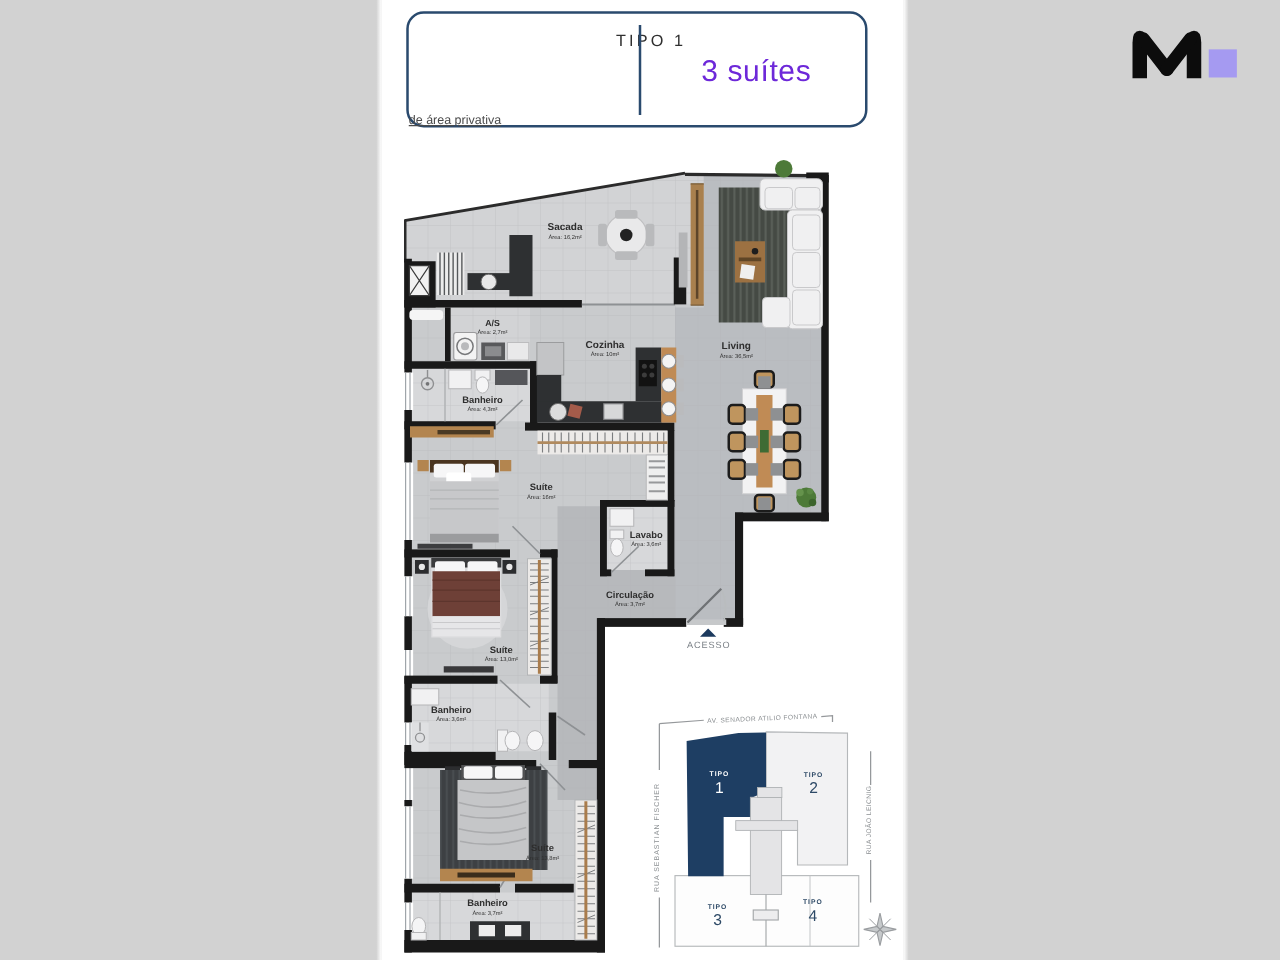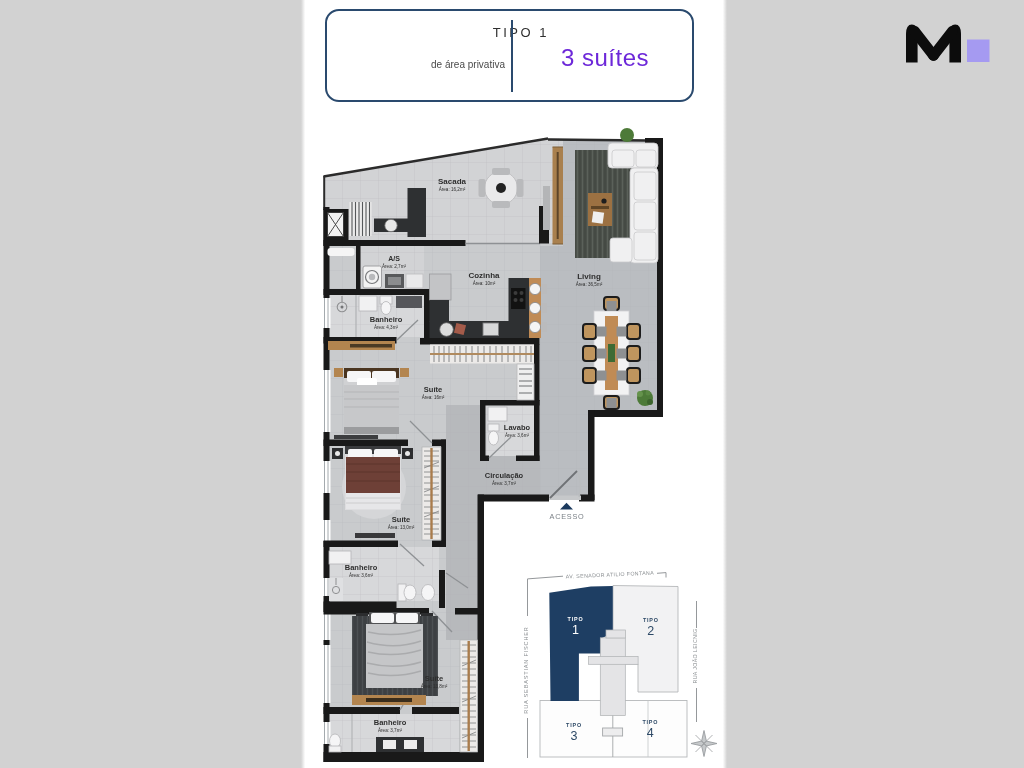--- a/index.html
+++ b/index.html
@@ -5,21 +5,21 @@
   html,body{margin:0;padding:0;}
   body{width:1024px;height:768px;overflow:hidden;background:#d2d2d2;font-family:"Liberation Sans",sans-serif;}
   .page{position:relative;width:1024px;height:768px;}
   .white{position:absolute;left:305px;top:0;width:418px;height:768px;background:#ffffff;}
   .fadeL{position:absolute;left:301px;top:0;width:4px;height:768px;background:linear-gradient(90deg,#d2d2d2,#fdfdfd);}
   .fadeR{position:absolute;left:723px;top:0;width:4px;height:768px;background:linear-gradient(90deg,#fdfdfd,#d2d2d2);}
   .hdr{position:absolute;left:325px;top:9px;width:369px;height:93px;background:#fff;border:2px solid #2a4a6e;border-radius:14px;box-sizing:border-box;}
   .hdr .div{position:absolute;left:184px;top:9px;width:1.8px;height:72px;background:#2a4a6e;}
   .t1{position:absolute;left:0;top:14px;width:178px;text-align:right;font-size:13px;letter-spacing:2.5px;color:#2f2f2f;margin-left:44px;}
   .t2{position:absolute;left:0;top:33px;width:178px;text-align:center;font-size:24px;color:#333;letter-spacing:0.5px;}
-  .t3{position:absolute;left:0;top:48px;width:178px;text-align:right;font-size:10px;color:#4a4a4a;}
+  .t3{position:absolute;left:0;top:80px;width:178px;text-align:left;font-size:10px;color:#4a4a4a;text-decoration:underline;}
   .t4{position:absolute;left:188px;top:33px;width:180px;text-align:center;font-size:24px;color:#6d28d9;letter-spacing:0.5px;}
   svg text{font-family:"Liberation Sans",sans-serif;}
 </style>
 </head>
 <body>
 <div class="page">
 
 <div class="white"></div>
 <div class="fadeL"></div>
 <div class="fadeR"></div>

